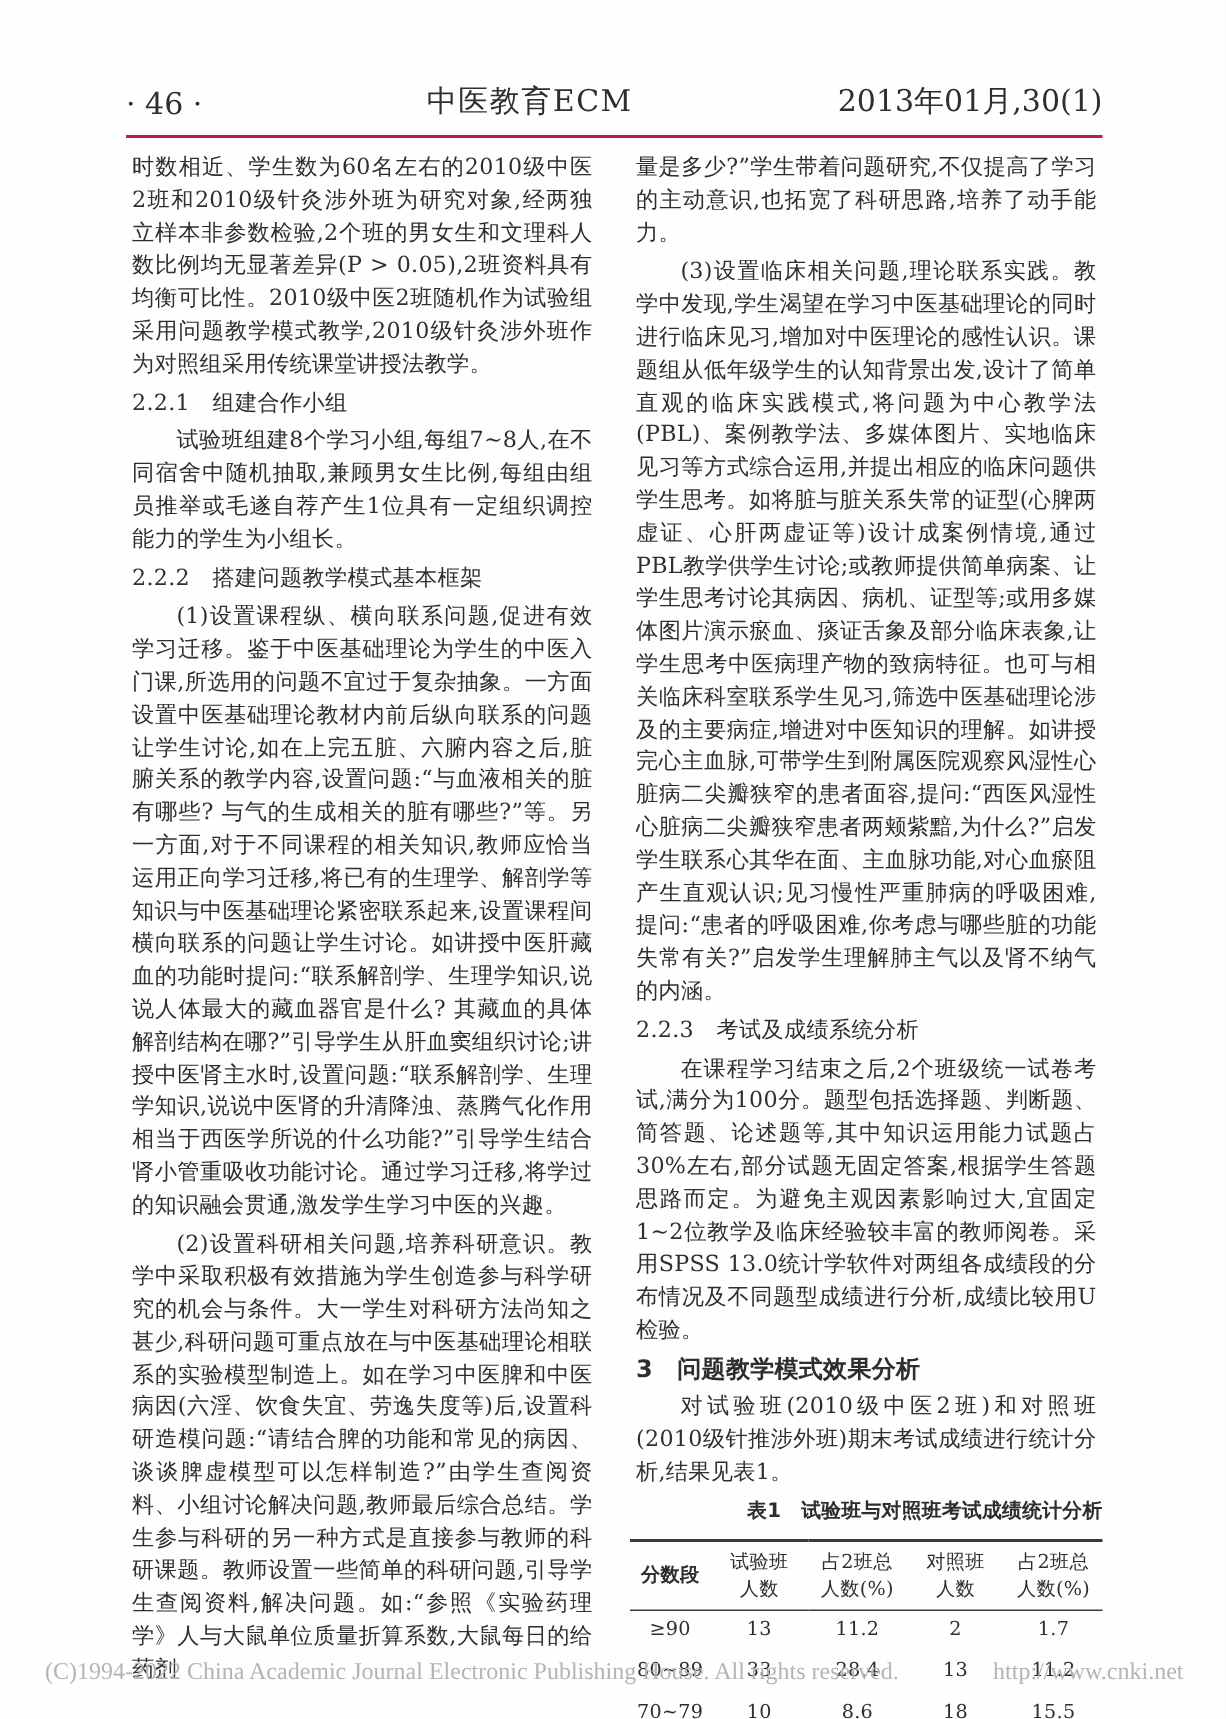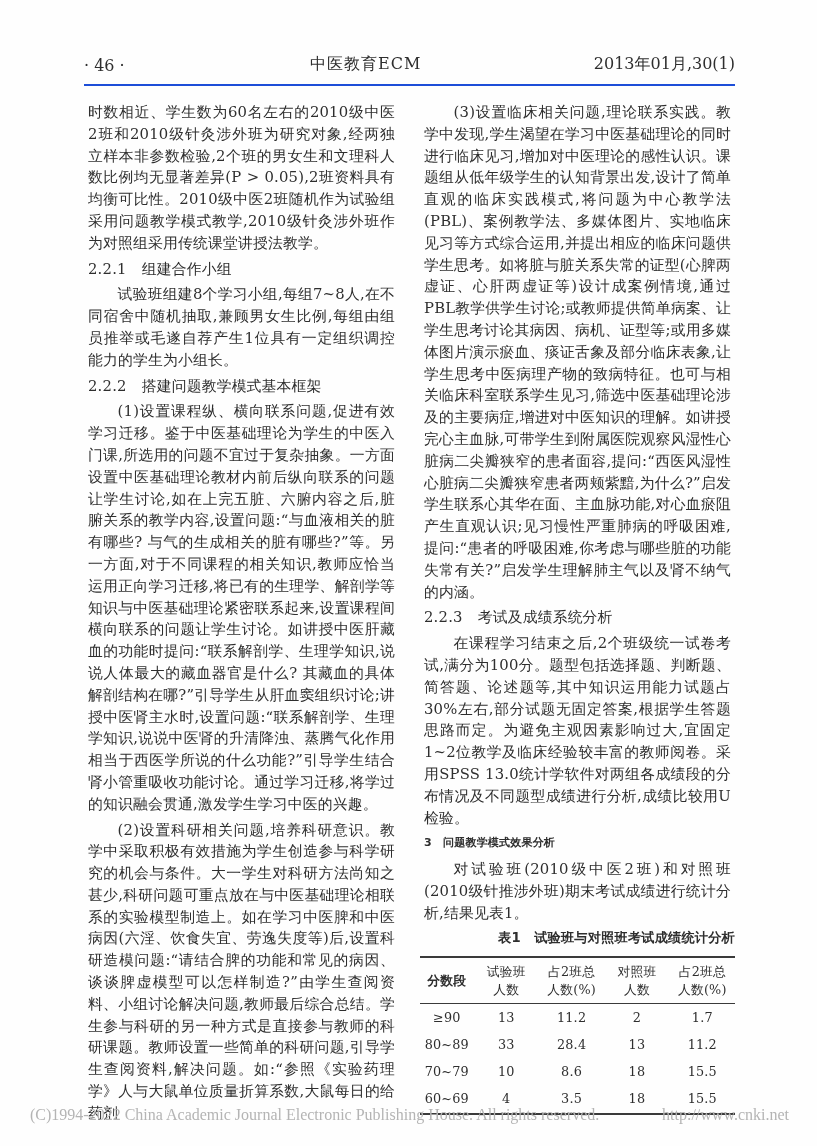--- a/index.html
+++ b/index.html
@@ -10,42 +10,42 @@
     margin:0 auto;
     background:#fefefe;
     font-family:"DejaVu Serif", serif;
     color:#2e2e2e;
     overflow:hidden;
   }
   .header{
     position:absolute;top:54px;left:84px;right:82px;
     display:flex;justify-content:space-between;align-items:flex-end;
     padding-bottom:9px;
-    border-bottom:2px solid #1d4ed8;
-    font-size:16px;
+    border-bottom:2px solid #be185d;
+    font-size:20px;
     gap:24px;
   }
   .header .journal{letter-spacing:1px;margin-left:13px;}
   .columns{
     position:absolute;top:97px;left:84px;right:82px;
     display:flex;gap:21px;
   }
   .col{
     flex:1 1 0;
     font-size:14.8px;
     line-height:21.8px;
     text-align:justify;
     letter-spacing:0.2px;
   }
   .blk{margin:4px;}
   .indent{text-indent:2em;}
   .heading-1{
     font-family:"DejaVu Sans", sans-serif;
     font-weight:bold;
-    font-size:11px;
+    font-size:16px;
   }
   .heading-2,.heading-3{
     font-weight:normal;
   }
   .table-wrap{margin-top:4px;}
   .table-title{
     font-family:"DejaVu Sans", sans-serif;
     font-weight:bold;
     font-size:13.2px;
     text-align:right;
@@ -94,20 +94,21 @@
     <div class="col" id="left-col">
         <div class="blk paragraph">时数相近、学生数为60名左右的2010级中医2班和2010级针灸涉外班为研究对象,经两独立样本非参数检验,2个班的男女生和文理科人数比例均无显著差异(P &gt; 0.05),2班资料具有均衡可比性。2010级中医2班随机作为试验组采用问题教学模式教学,2010级针灸涉外班作为对照组采用传统课堂讲授法教学。</div>
         <div class="blk heading-3">2.2.1　组建合作小组</div>
         <div class="blk paragraph indent">试验班组建8个学习小组,每组7~8人,在不同宿舍中随机抽取,兼顾男女生比例,每组由组员推举或毛遂自荐产生1位具有一定组织调控能力的学生为小组长。</div>
         <div class="blk heading-3">2.2.2　搭建问题教学模式基本框架</div>
         <div class="blk paragraph indent">(1)设置课程纵、横向联系问题,促进有效学习迁移。鉴于中医基础理论为学生的中医入门课,所选用的问题不宜过于复杂抽象。一方面设置中医基础理论教材内前后纵向联系的问题让学生讨论,如在上完五脏、六腑内容之后,脏腑关系的教学内容,设置问题:“与血液相关的脏有哪些? 与气的生成相关的脏有哪些?”等。另一方面,对于不同课程的相关知识,教师应恰当运用正向学习迁移,将已有的生理学、解剖学等知识与中医基础理论紧密联系起来,设置课程间横向联系的问题让学生讨论。如讲授中医肝藏血的功能时提问:“联系解剖学、生理学知识,说说人体最大的藏血器官是什么? 其藏血的具体解剖结构在哪?”引导学生从肝血窦组织讨论;讲授中医肾主水时,设置问题:“联系解剖学、生理学知识,说说中医肾的升清降浊、蒸腾气化作用相当于西医学所说的什么功能?”引导学生结合肾小管重吸收功能讨论。通过学习迁移,将学过的知识融会贯通,激发学生学习中医的兴趣。</div>
         <div class="blk paragraph indent">(2)设置科研相关问题,培养科研意识。教学中采取积极有效措施为学生创造参与科学研究的机会与条件。大一学生对科研方法尚知之甚少,科研问题可重点放在与中医基础理论相联系的实验模型制造上。如在学习中医脾和中医病因(六淫、饮食失宜、劳逸失度等)后,设置科研造模问题:“请结合脾的功能和常见的病因、谈谈脾虚模型可以怎样制造?”由学生查阅资料、小组讨论解决问题,教师最后综合总结。学生参与科研的另一种方式是直接参与教师的科研课题。教师设置一些简单的科研问题,引导学生查阅资料,解决问题。如:“参照《实验药理学》人与大鼠单位质量折算系数,大鼠每日的给药剂</div>
       </div>
     <div class="col" id="right-col">
 
+    <div class="blk paragraph">量是多少?”学生带着问题研究,不仅提高了学习的主动意识,也拓宽了科研思路,培养了动手能力。</div>
         <div class="blk paragraph indent">(3)设置临床相关问题,理论联系实践。教学中发现,学生渴望在学习中医基础理论的同时进行临床见习,增加对中医理论的感性认识。课题组从低年级学生的认知背景出发,设计了简单直观的临床实践模式,将问题为中心教学法(PBL)、案例教学法、多媒体图片、实地临床见习等方式综合运用,并提出相应的临床问题供学生思考。如将脏与脏关系失常的证型(心脾两虚证、心肝两虚证等)设计成案例情境,通过PBL教学供学生讨论;或教师提供简单病案、让学生思考讨论其病因、病机、证型等;或用多媒体图片演示瘀血、痰证舌象及部分临床表象,让学生思考中医病理产物的致病特征。也可与相关临床科室联系学生见习,筛选中医基础理论涉及的主要病症,增进对中医知识的理解。如讲授完心主血脉,可带学生到附属医院观察风湿性心脏病二尖瓣狭窄的患者面容,提问:“西医风湿性心脏病二尖瓣狭窄患者两颊紫黯,为什么?”启发学生联系心其华在面、主血脉功能,对心血瘀阻产生直观认识;见习慢性严重肺病的呼吸困难,提问:“患者的呼吸困难,你考虑与哪些脏的功能失常有关?”启发学生理解肺主气以及肾不纳气的内涵。</div>
         <div class="blk heading-3">2.2.3　考试及成绩系统分析</div>
         <div class="blk paragraph indent">在课程学习结束之后,2个班级统一试卷考试,满分为100分。题型包括选择题、判断题、简答题、论述题等,其中知识运用能力试题占30%左右,部分试题无固定答案,根据学生答题思路而定。为避免主观因素影响过大,宜固定1~2位教学及临床经验较丰富的教师阅卷。采用SPSS 13.0统计学软件对两组各成绩段的分布情况及不同题型成绩进行分析,成绩比较用U检验。</div>
         <div class="blk heading-1">3　问题教学模式效果分析</div>
         <div class="blk paragraph indent">对试验班(2010级中医2班)和对照班(2010级针推涉外班)期末考试成绩进行统计分析,结果见表1。</div>
         <div class="table-wrap">
           <div class="table-title">表1　试验班与对照班考试成绩统计分析</div>
           <table class="results">
             <thead>
               <tr>

